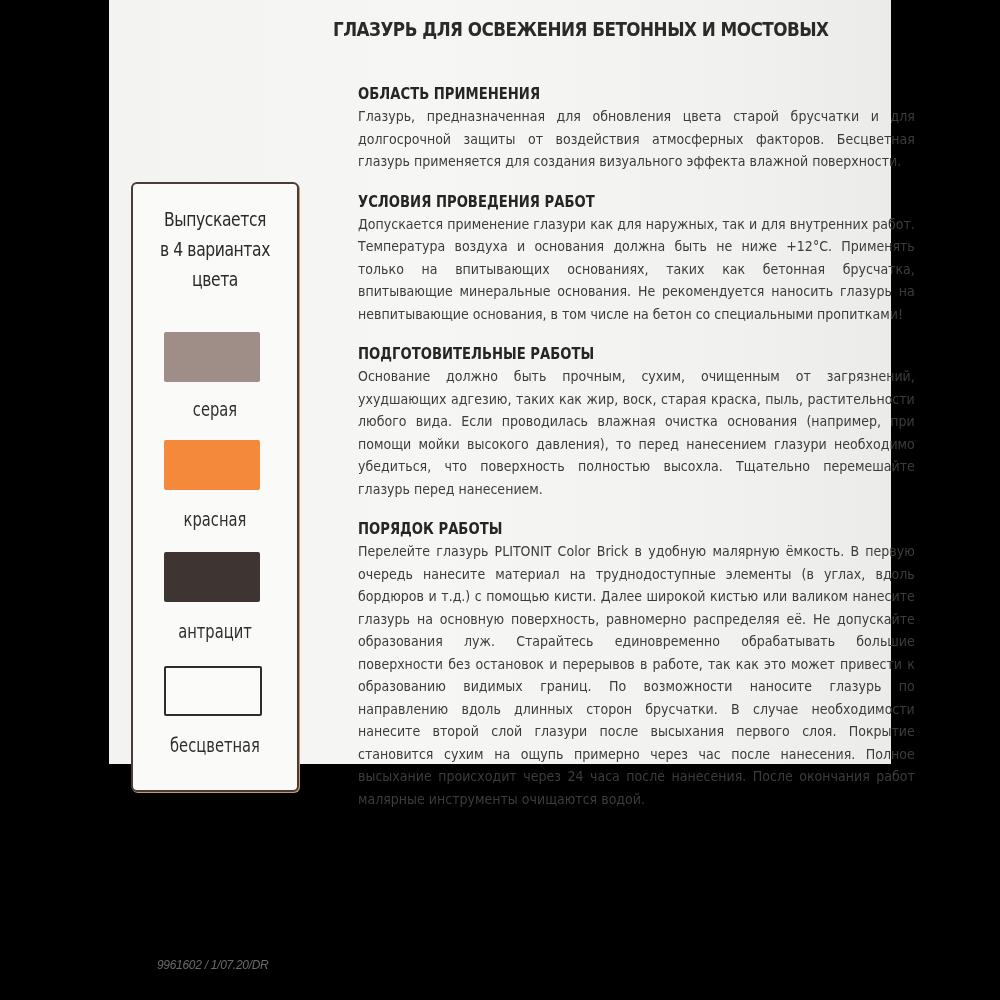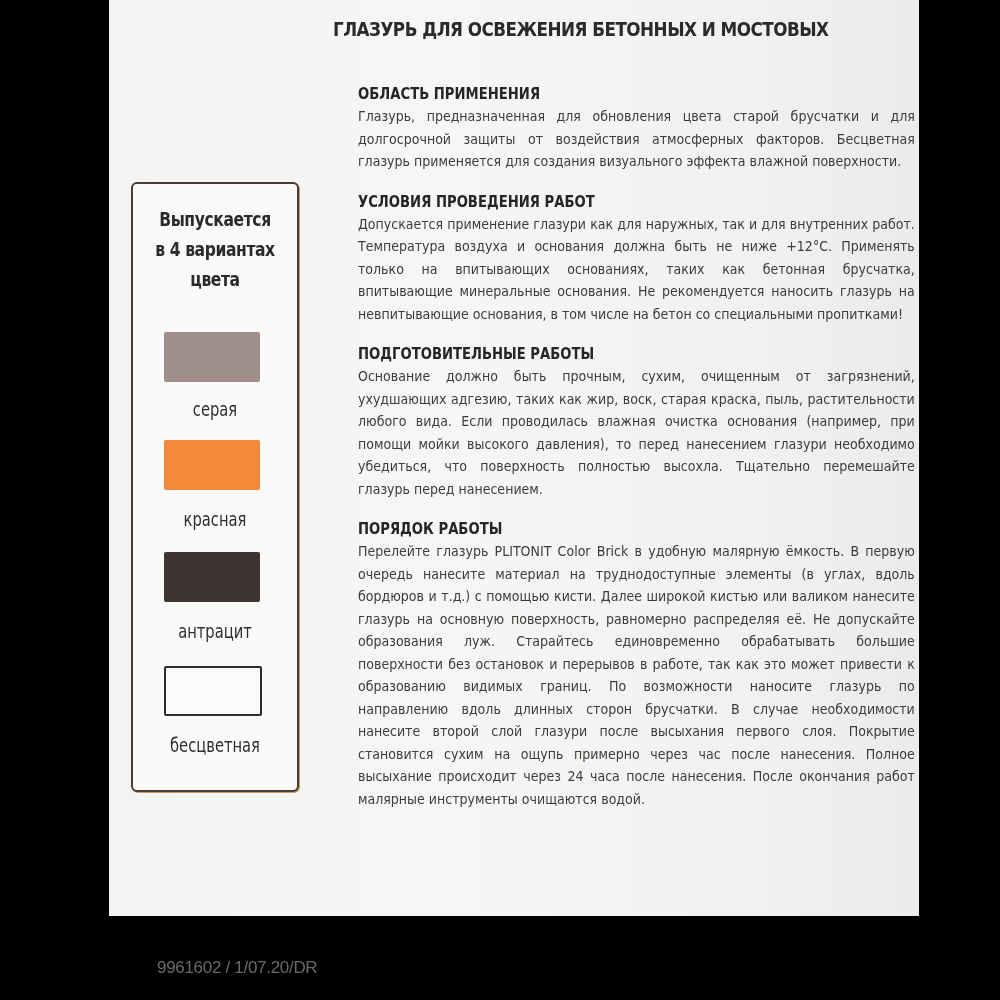--- a/index.html
+++ b/index.html
@@ -1,23 +1,22 @@
 <!DOCTYPE html>
 <html><head>
 <meta charset="utf-8">
 <style>
   html, body { margin: 0; padding: 0; }
   body {
     width: 1000px; height: 1000px; background: #000; position: relative; overflow: hidden;
     font-family: "DejaVu Sans Condensed", "DejaVu Sans", sans-serif;
   }
   .page {
-    position: absolute; left: 109px; top: 0; width: 782px; height: 916px;
+    position: absolute; left: 109px; top: 0; width: 782px; height: 764px;
     background: linear-gradient(90deg, #f3f3f1 0%, #f6f6f4 40%, #f1f1ef 80%, #ebebe9 100%);
-    padding-left: 28px;
   }
   .title {
     position: absolute; left: 224px; top: 18px; white-space: nowrap;
     font-family: "DejaVu Sans", sans-serif; font-weight: bold; font-size: 19.5px;
     letter-spacing: -0.6px; color: #2a2a2a; transform: scaleX(0.86); transform-origin: left center;
   }
   .content {
     position: absolute; left: 225px; top: 84px; width: 556px;
     color: #3c3c3a;
   }
@@ -31,34 +30,34 @@
     font-size: 14.6px; line-height: 22.5px; text-align: justify;
     transform: scaleX(0.96); transform-origin: left top; width: 580px;
   }
   .swatch-card {
     position: absolute; left: 22px; top: 182px; width: 164px; height: 606px;
     border: 2px solid #4a3c36; border-radius: 6px; background: #fafaf9;
     box-shadow: 1px 1px 0 #c79a6a;
   }
   .card-head {
     position: absolute; left: 0; top: 20px; width: 164px; text-align: center;
-    font-family: "DejaVu Sans", sans-serif; font-weight: bold; font-size: 19px;
+    font-family: "DejaVu Sans", sans-serif; font-weight: normal; font-size: 19px;
     line-height: 30px; color: #2a2a2a; letter-spacing: -0.5px;
   }
   .card-head span { display: block; transform: scaleX(0.82); }
   .swatch {
     position: absolute; left: 31px; width: 96px; height: 50px; border-radius: 2px;
   }
   .swatch-label {
     position: absolute; left: 0; width: 164px; text-align: center;
     font-size: 19px; color: #2e2e2e; transform: scaleX(0.86);
   }
   .footer-code {
-    position: absolute; left: 48px; top: 958px; font-size: 17px; color: #6a6a6a;
-    font-family: "Liberation Sans", sans-serif; letter-spacing: -0.3px;
+    position: absolute; left: 48px; top: 958px; font-size: 12px; color: #6a6a6a;
+    font-family: "Liberation Sans", sans-serif; letter-spacing: -0.3px; font-style: italic;
   }
 </style>
 </head>
 <body>
 
 <div class="page">
   <div class="title">ГЛАЗУРЬ ДЛЯ ОСВЕЖЕНИЯ БЕТОННЫХ И МОСТОВЫХ</div>
 
   <div class="swatch-card">
     <div class="card-head">

